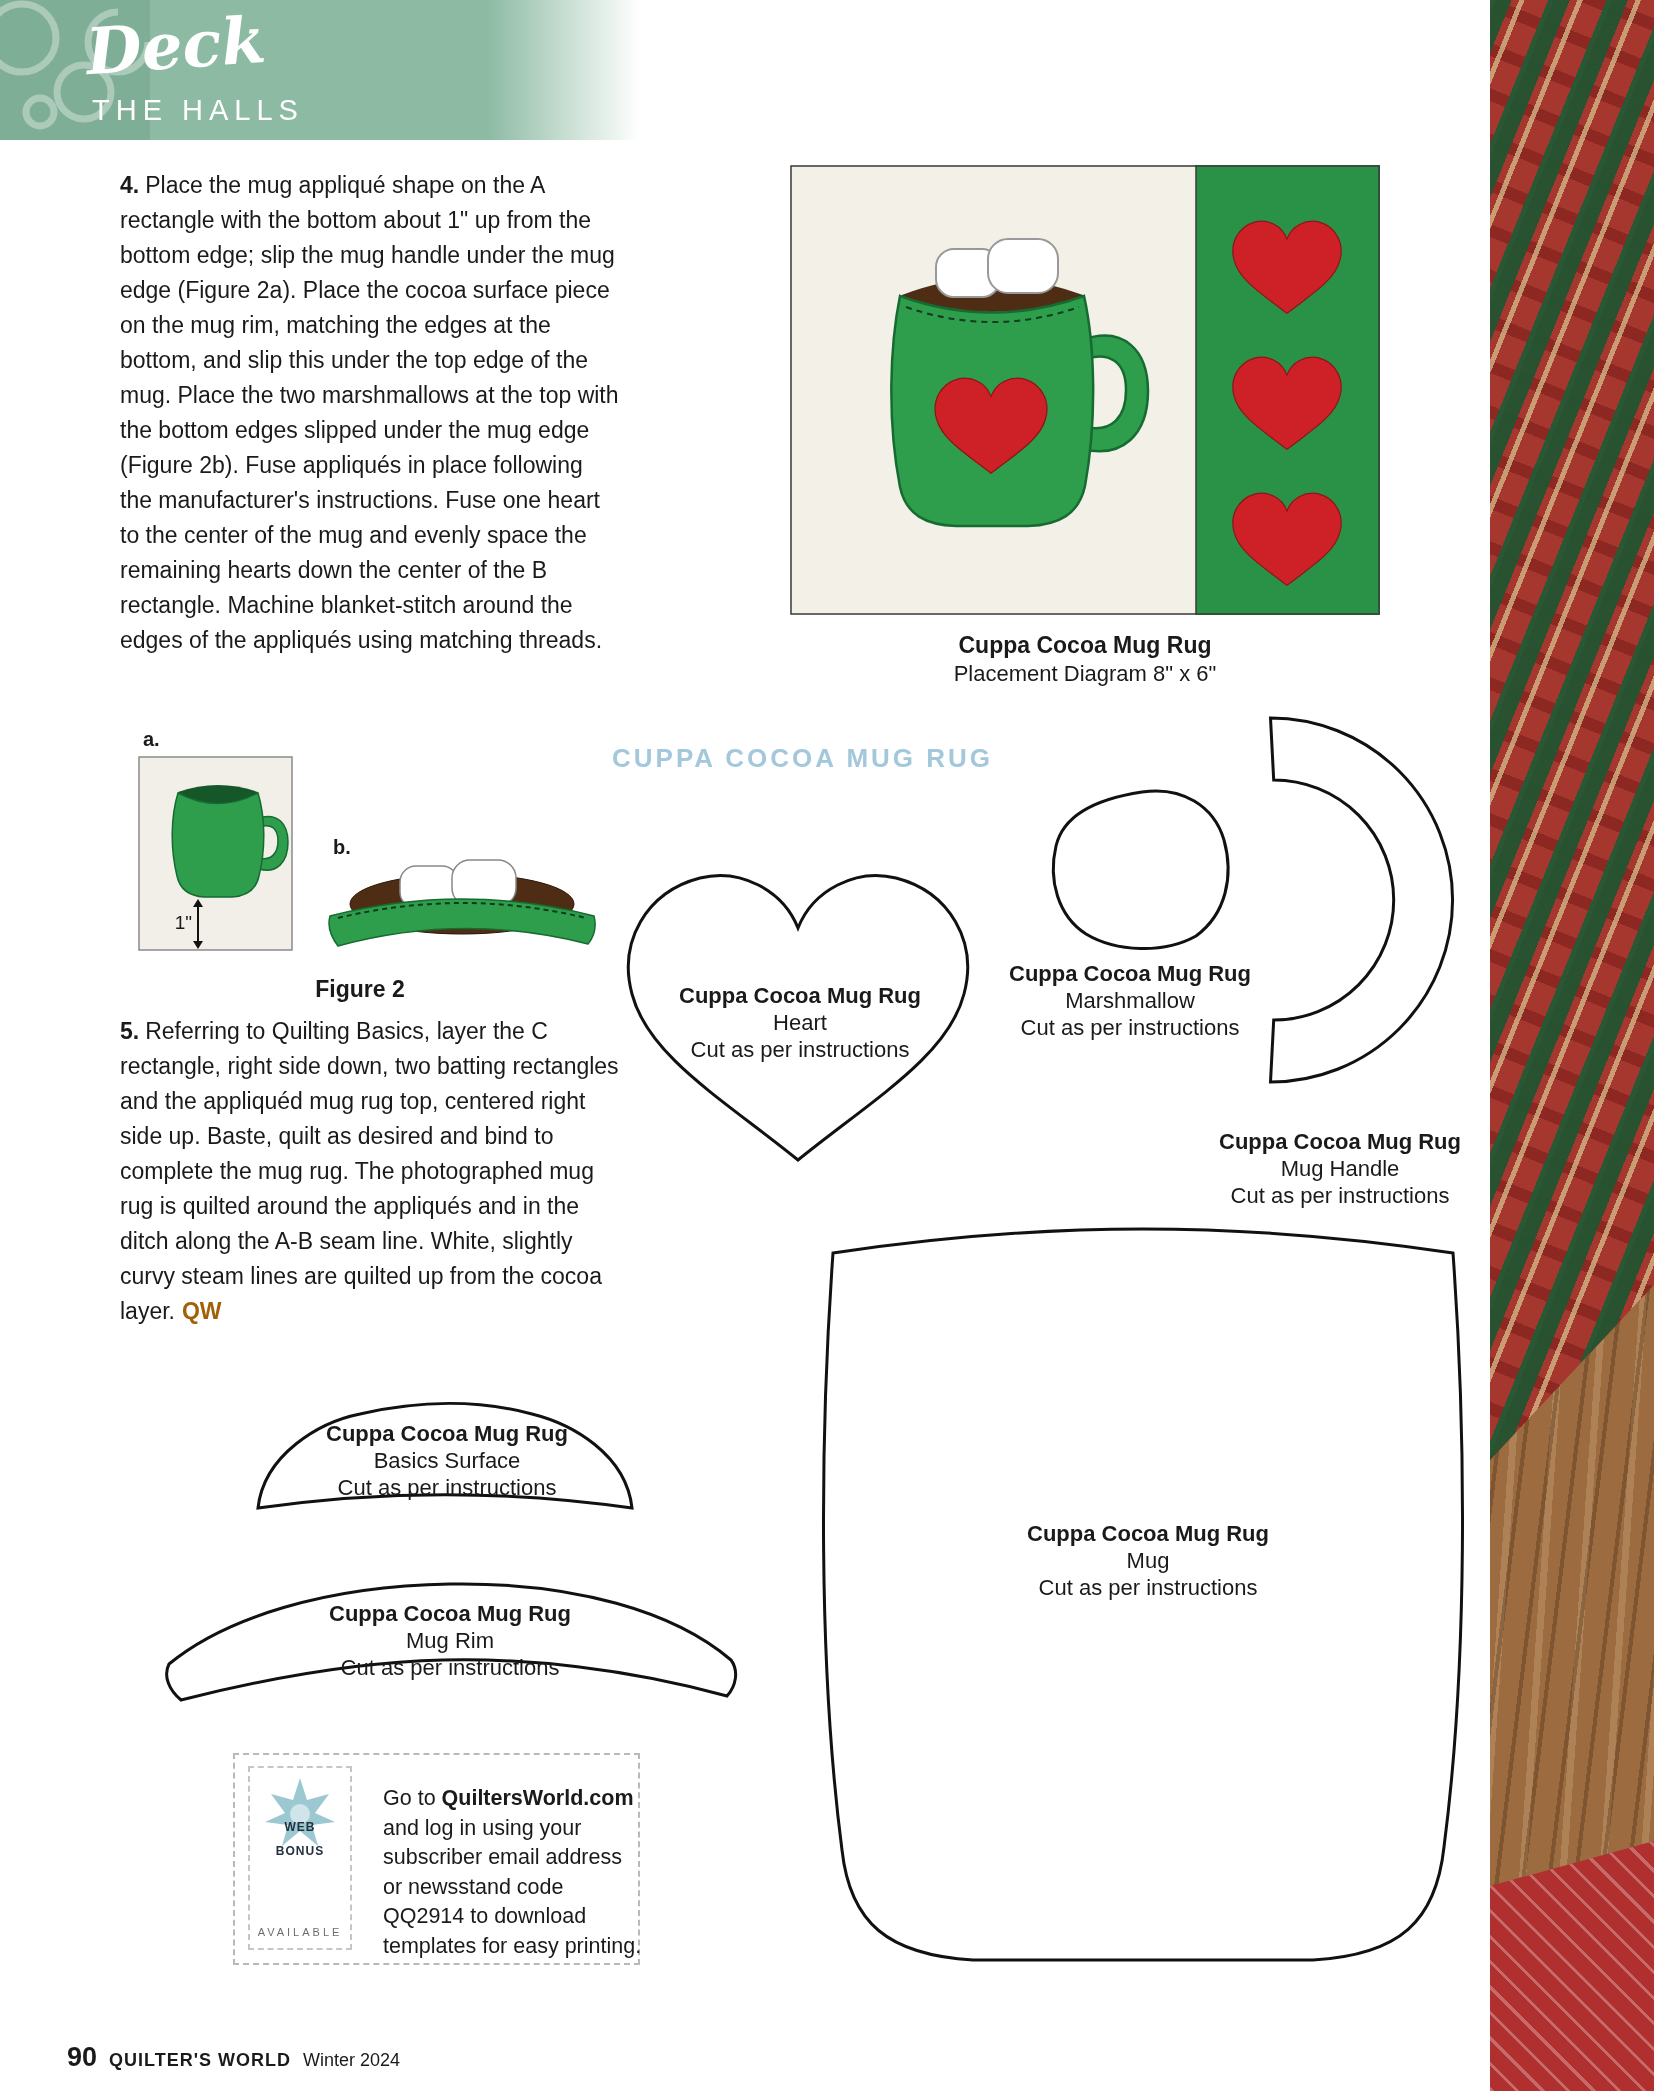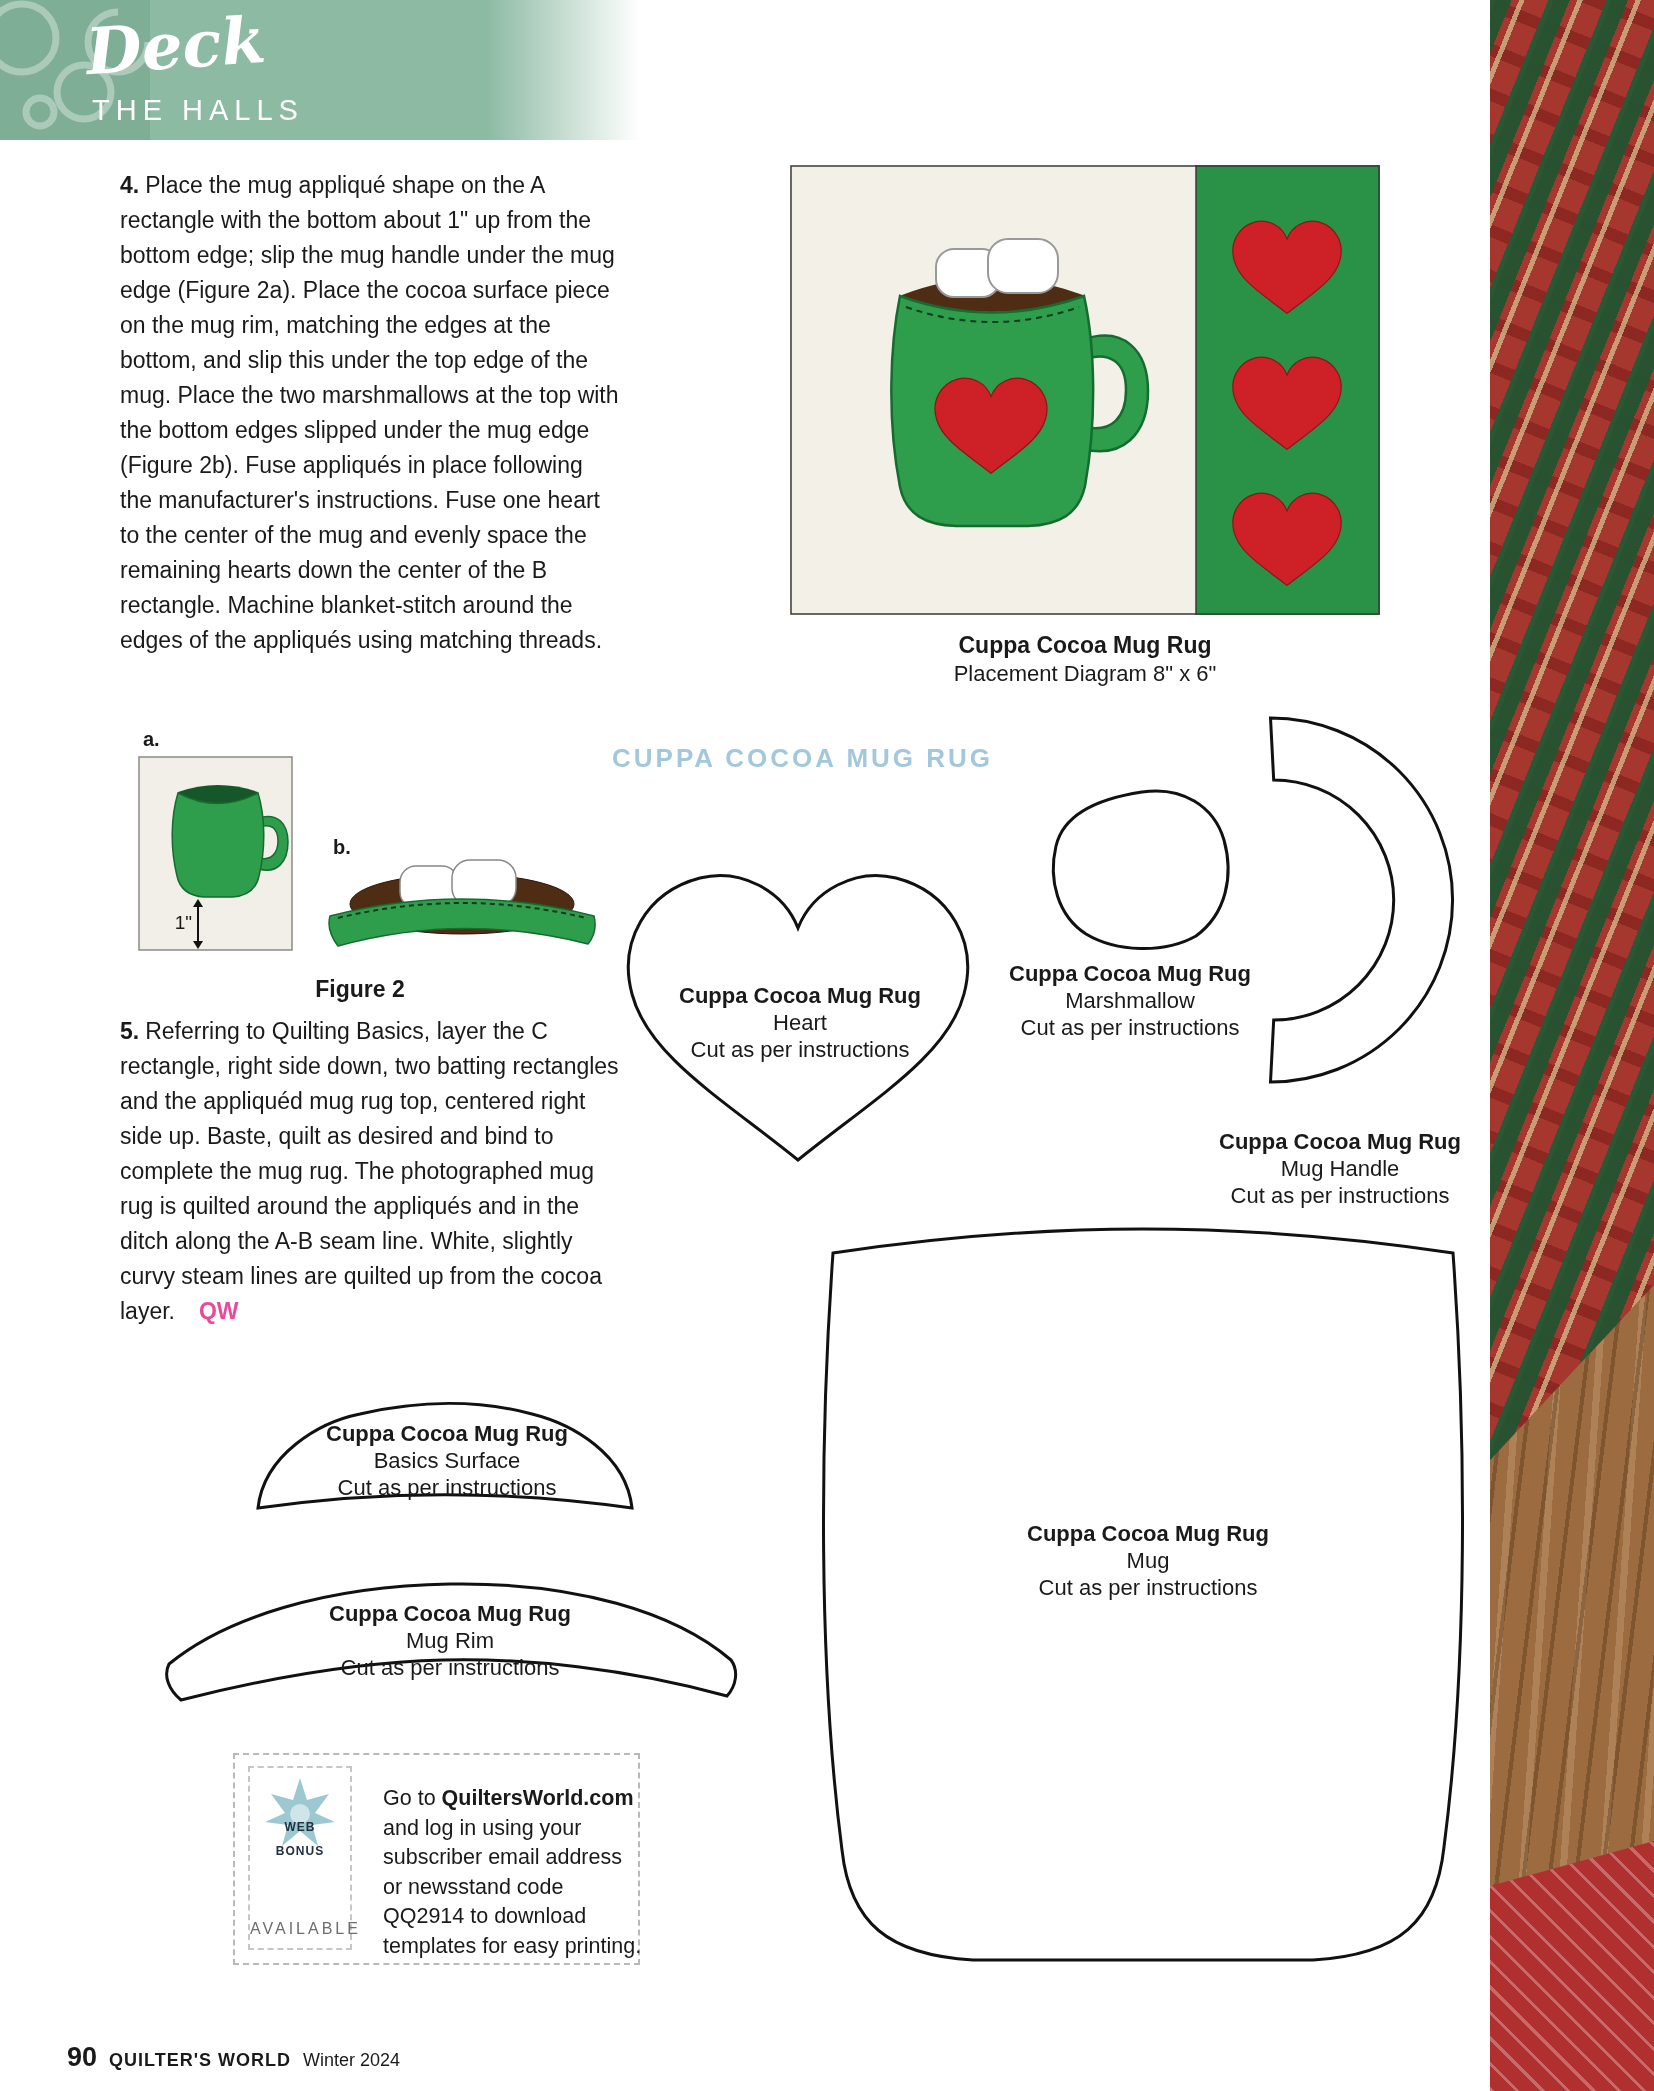--- a/index.html
+++ b/index.html
@@ -9,40 +9,40 @@
   
   .band{position:absolute;left:0;top:0;width:640px;height:140px;
         background:linear-gradient(90deg,#8cbaa3 0%,#8cbaa3 76%,rgba(140,186,163,0) 100%);}
   .band-dark{position:absolute;left:0;top:0;width:150px;height:140px;background:#7fae96;}
   .deck{position:absolute;left:86px;top:8px;font-family:"DejaVu Serif",serif;font-style:italic;
         font-weight:700;font-size:64px;color:#ffffff;transform:rotate(-4deg);}
   .halls{position:absolute;left:92px;top:94px;font-size:29px;letter-spacing:6px;color:#ffffff;}
   
   .step{position:absolute;font-size:23px;line-height:35px;text-align:left;}
   .stepnum{font-weight:700;margin-right:6px;}
-  .endmark{font-weight:700;color:#ec4899;margin-left:24px;}
+  .endmark{font-weight:700;color:#a16207;margin-left:7px;}
   
   .caption{position:absolute;text-align:center;}
   .caption .t{font-weight:700;font-size:23px;line-height:30px;}
   .caption .s{font-size:22px;line-height:28px;}
   .tpl-label{position:absolute;text-align:center;font-size:22px;line-height:27px;}
   .tpl-title{font-weight:700;}
   .heading-blue{position:absolute;color:#a3c8dc;font-weight:700;font-size:26px;
                 letter-spacing:3px;line-height:37px;}
   .figlabel{position:absolute;font-size:20px;font-weight:600;}
   .fig-caption{position:absolute;font-weight:700;font-size:23px;text-align:center;}
   .measure{position:absolute;font-size:19px;text-align:right;}
   
   .webbox{position:absolute;left:233px;top:1753px;width:407px;height:212px;
           border:2px dashed #b9b9b9;background:#fff;box-sizing:border-box;}
   .badge{position:absolute;left:13px;top:11px;width:104px;height:184px;
          border:2px dashed #c6c6c6;box-sizing:border-box;}
   .badge-word{position:absolute;width:100%;text-align:center;font-weight:700;
               font-size:12px;color:#22313f;letter-spacing:1px;}
-  .badge-avail{position:absolute;width:100%;text-align:center;font-size:16px;
+  .badge-avail{position:absolute;width:100%;text-align:center;font-size:11px;
                letter-spacing:3px;color:#6d6d6d;bottom:10px;}
   .webtext{position:absolute;left:132px;top:13px;width:264px;font-size:21.5px;line-height:29.5px;}
   .site{font-weight:700;}
   
   .footer{position:absolute;left:67px;top:2042px;display:flex;align-items:baseline;gap:12px;}
   .pg{font-size:27px;font-weight:700;}
   .mag{font-size:18px;font-weight:700;letter-spacing:1px;}
   .issue{font-size:18px;}
   
   .strip{position:absolute;left:1490px;top:0;width:164px;height:2091px;background:#9c6b3f;overflow:hidden;}

